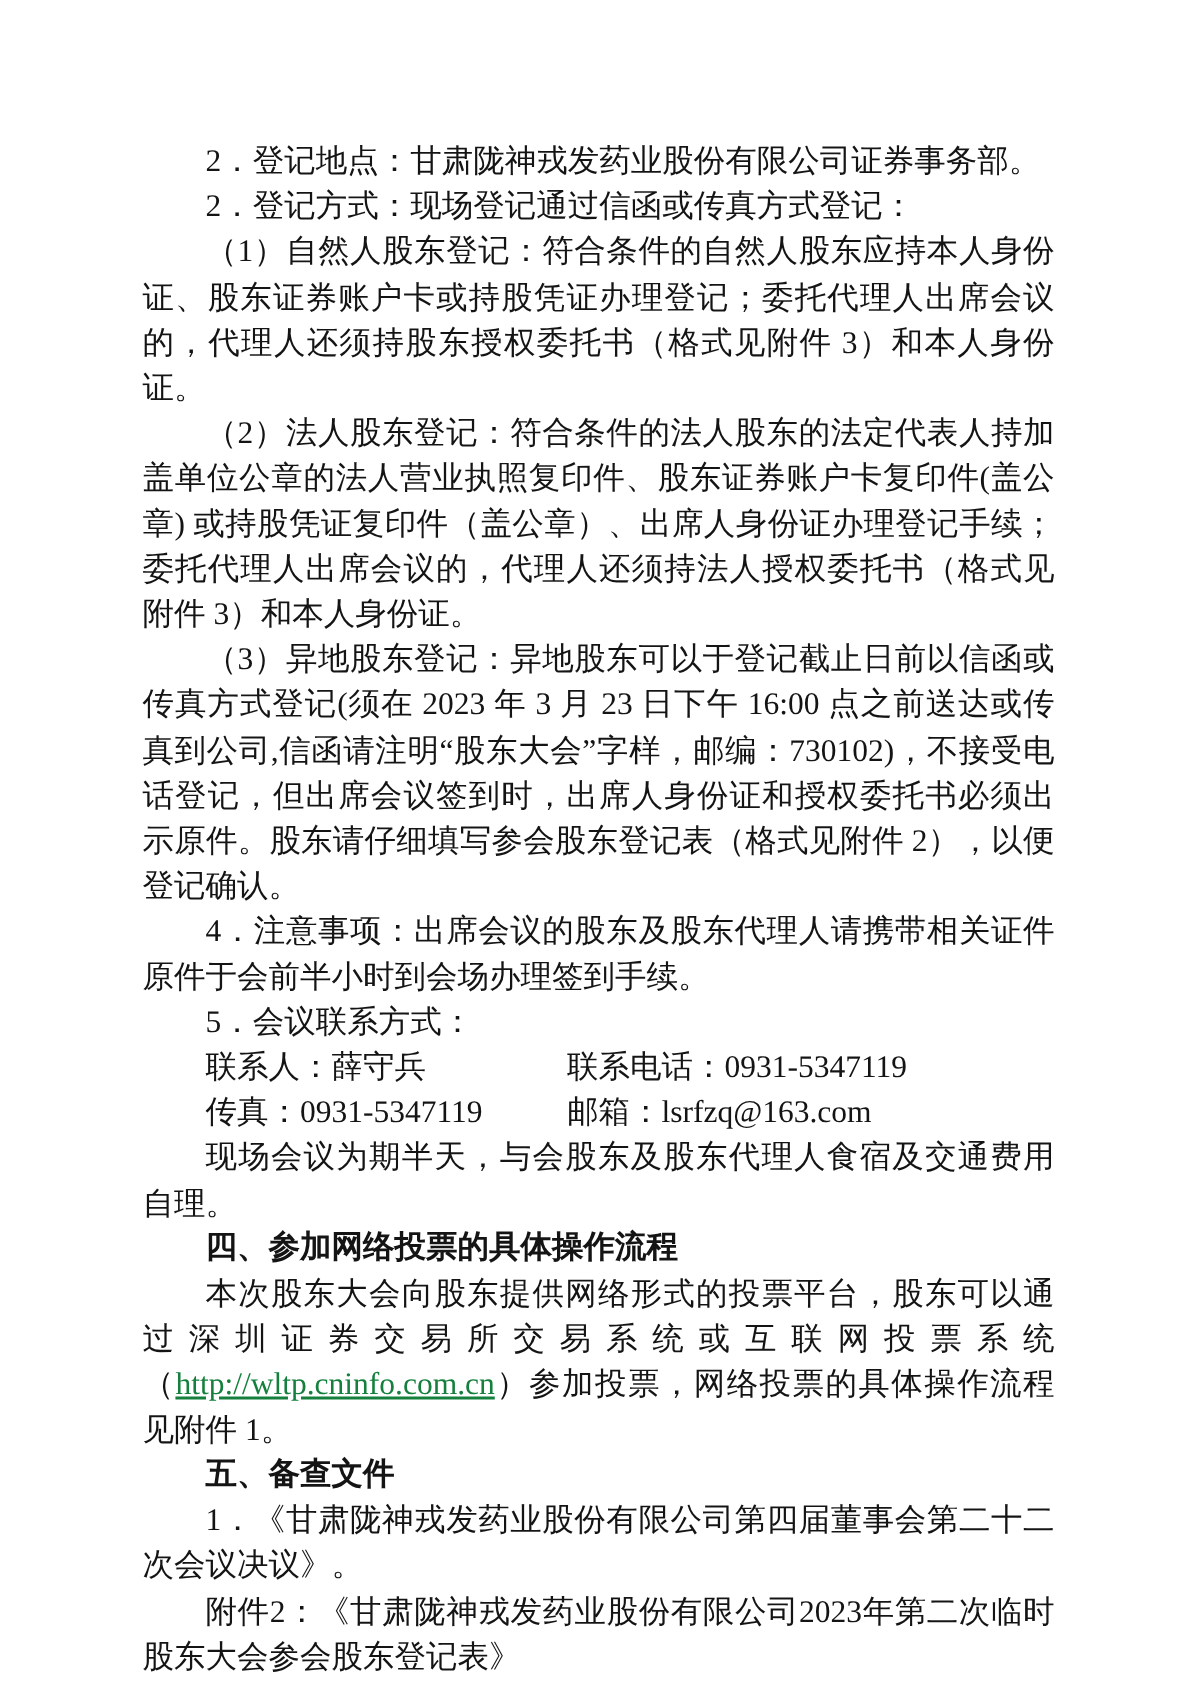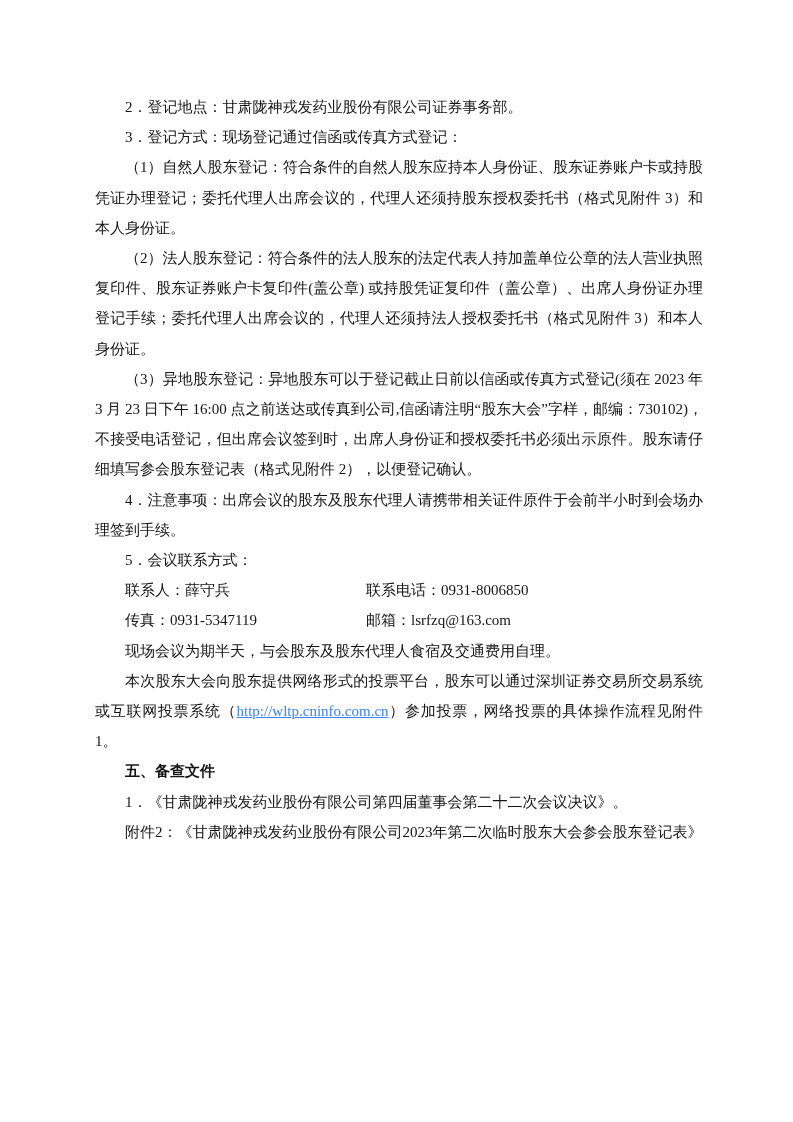--- a/index.html
+++ b/index.html
@@ -10,72 +10,73 @@
     background:#ffffff;
     overflow:hidden;
     font-family:"Liberation Serif","DejaVu Serif",serif;
     color:#141414;
   }
   .content{
     position:absolute;
     left:95px;
     top:92px;
     width:608px;
-    font-size:15px;
+    font-size:21px;
     line-height:30.2px;
     text-align:justify;
   }
   .content p{
     margin:0;
     text-indent:2em;
   }
   .heading{
     font-family:"Liberation Sans","DejaVu Sans",sans-serif;
     font-weight:bold;
   }
   .link{
-    color:#3b82f6;
+    color:#15803d;
     text-decoration:underline;
   }
   .c1{
     display:inline-block;
     width:241px;
     text-indent:0;
   }
   .c2{
     display:inline;
   }
 </style>
 </head>
 <body>
 
 <div class="page">
   <div class="content">
 
     <p>2．登记地点：甘肃陇神戎发药业股份有限公司证券事务部。</p>
 
-    <p>3．登记方式：现场登记通过信函或传真方式登记：</p>
+    <p>2．登记方式：现场登记通过信函或传真方式登记：</p>
 
     <p>（1）自然人股东登记：符合条件的自然人股东应持本人身份证、股东证券账户卡或持股凭证办理登记；委托代理人出席会议的，代理人还须持股东授权委托书（格式见附件 3）和本人身份证。</p>
 
     <p>（2）法人股东登记：符合条件的法人股东的法定代表人持加盖单位公章的法人营业执照复印件、股东证券账户卡复印件(盖公章) 或持股凭证复印件（盖公章）、出席人身份证办理登记手续；委托代理人出席会议的，代理人还须持法人授权委托书（格式见附件 3）和本人身份证。</p>
 
     <p>（3）异地股东登记：异地股东可以于登记截止日前以信函或传真方式登记(须在 2023 年 3 月 23 日下午 16:00 点之前送达或传真到公司,信函请注明“股东大会”字样，邮编：730102)，不接受电话登记，但出席会议签到时，出席人身份证和授权委托书必须出示原件。股东请仔细填写参会股东登记表（格式见附件 2），以便登记确认。</p>
 
     <p>4．注意事项：出席会议的股东及股东代理人请携带相关证件原件于会前半小时到会场办理签到手续。</p>
 
     <p>5．会议联系方式：</p>
 
 
-    <p><span class="c1">联系人：薛守兵</span><span class="c2">联系电话：0931-8006850</span></p>
+    <p><span class="c1">联系人：薛守兵</span><span class="c2">联系电话：0931-5347119</span></p>
 
     <p><span class="c1">传真：0931-5347119</span><span class="c2">邮箱：lsrfzq@163.com</span></p>
 
     <p>现场会议为期半天，与会股东及股东代理人食宿及交通费用自理。</p>
 
+    <p class="heading">四、参加网络投票的具体操作流程</p>
 
     <p><span>本次股东大会向股东提供网络形式的投票平台，股东可以通过深圳证券交易所交易系统或互联网投票系统（</span><a class="link" href="#">http://wltp.cninfo.com.cn</a><span>）参加投票，网络投票的具体操作流程见附件 1。</span></p>
 
     <p class="heading">五、备查文件</p>
 
     <p>1．《甘肃陇神戎发药业股份有限公司第四届董事会第二十二次会议决议》。</p>
 
 
     <p>附件2：《甘肃陇神戎发药业股份有限公司2023年第二次临时股东大会参会股东登记表》</p>
 

